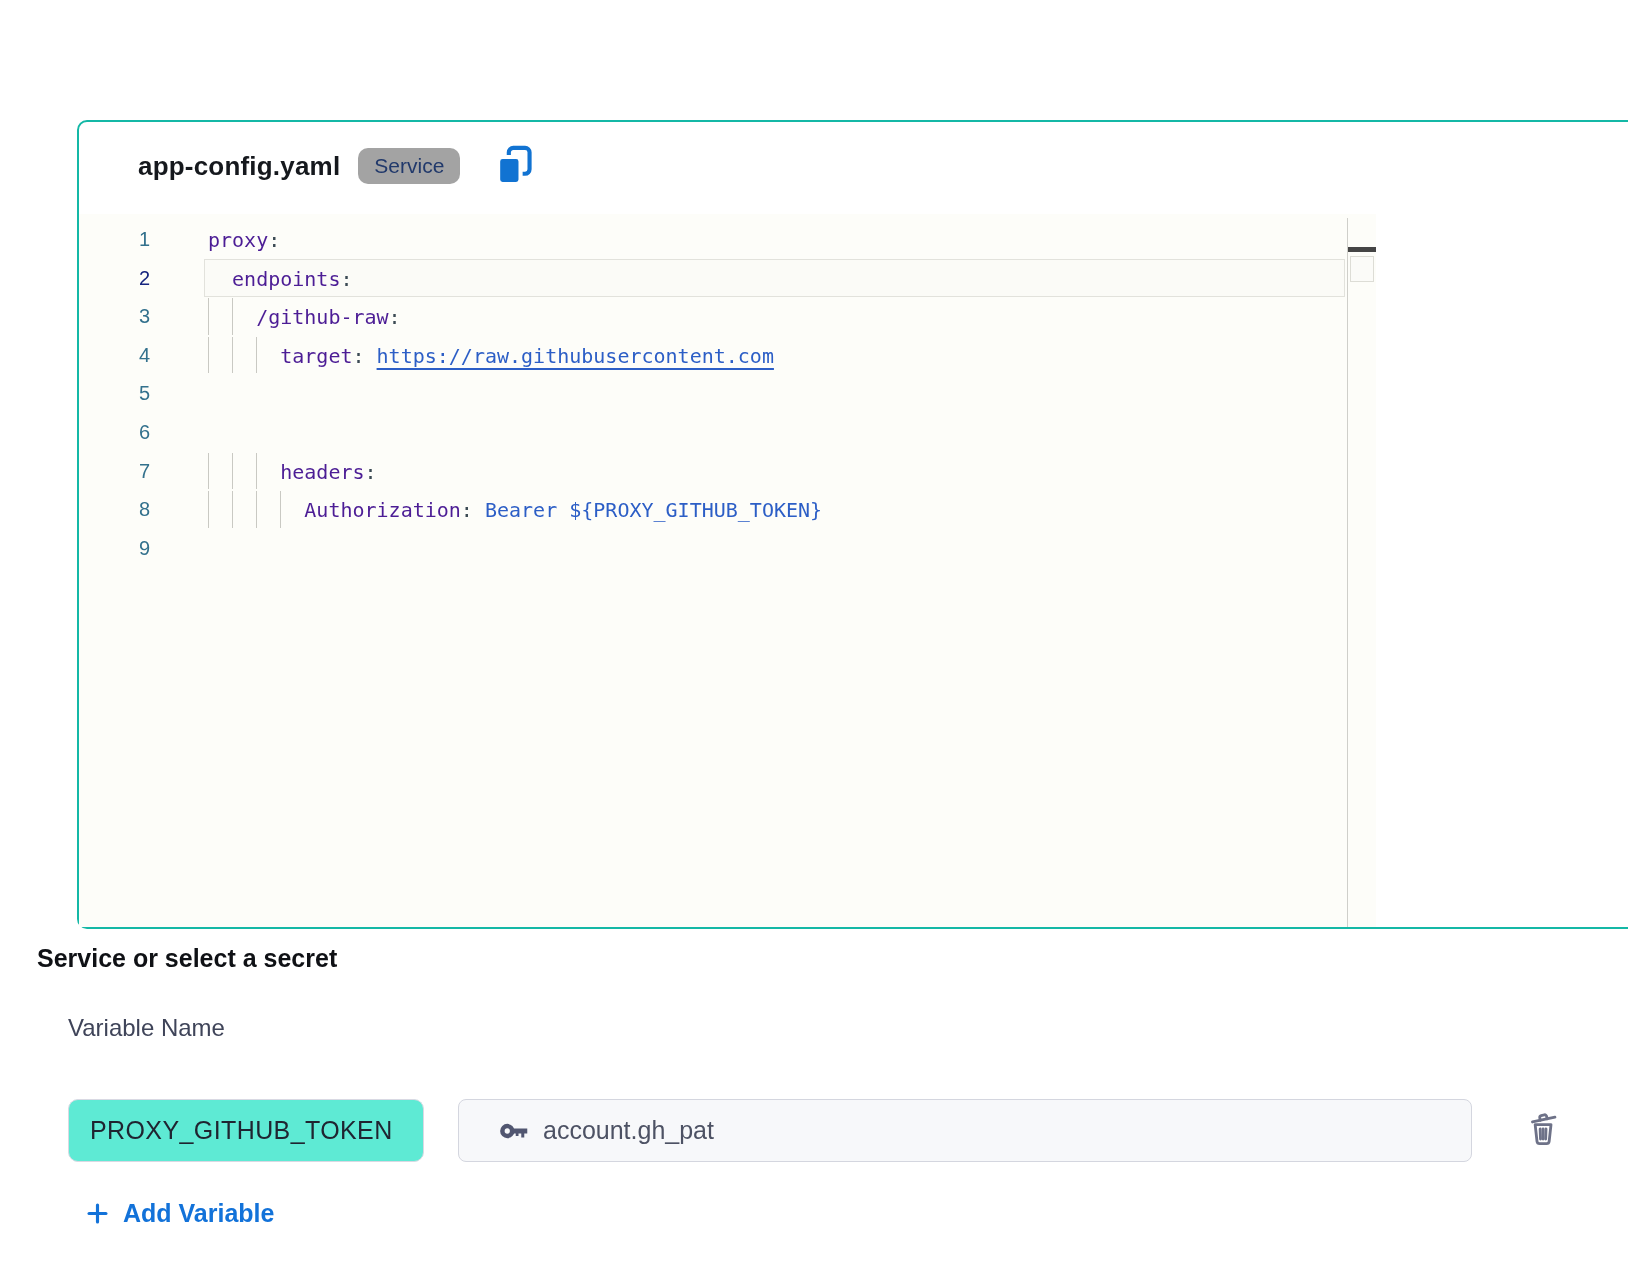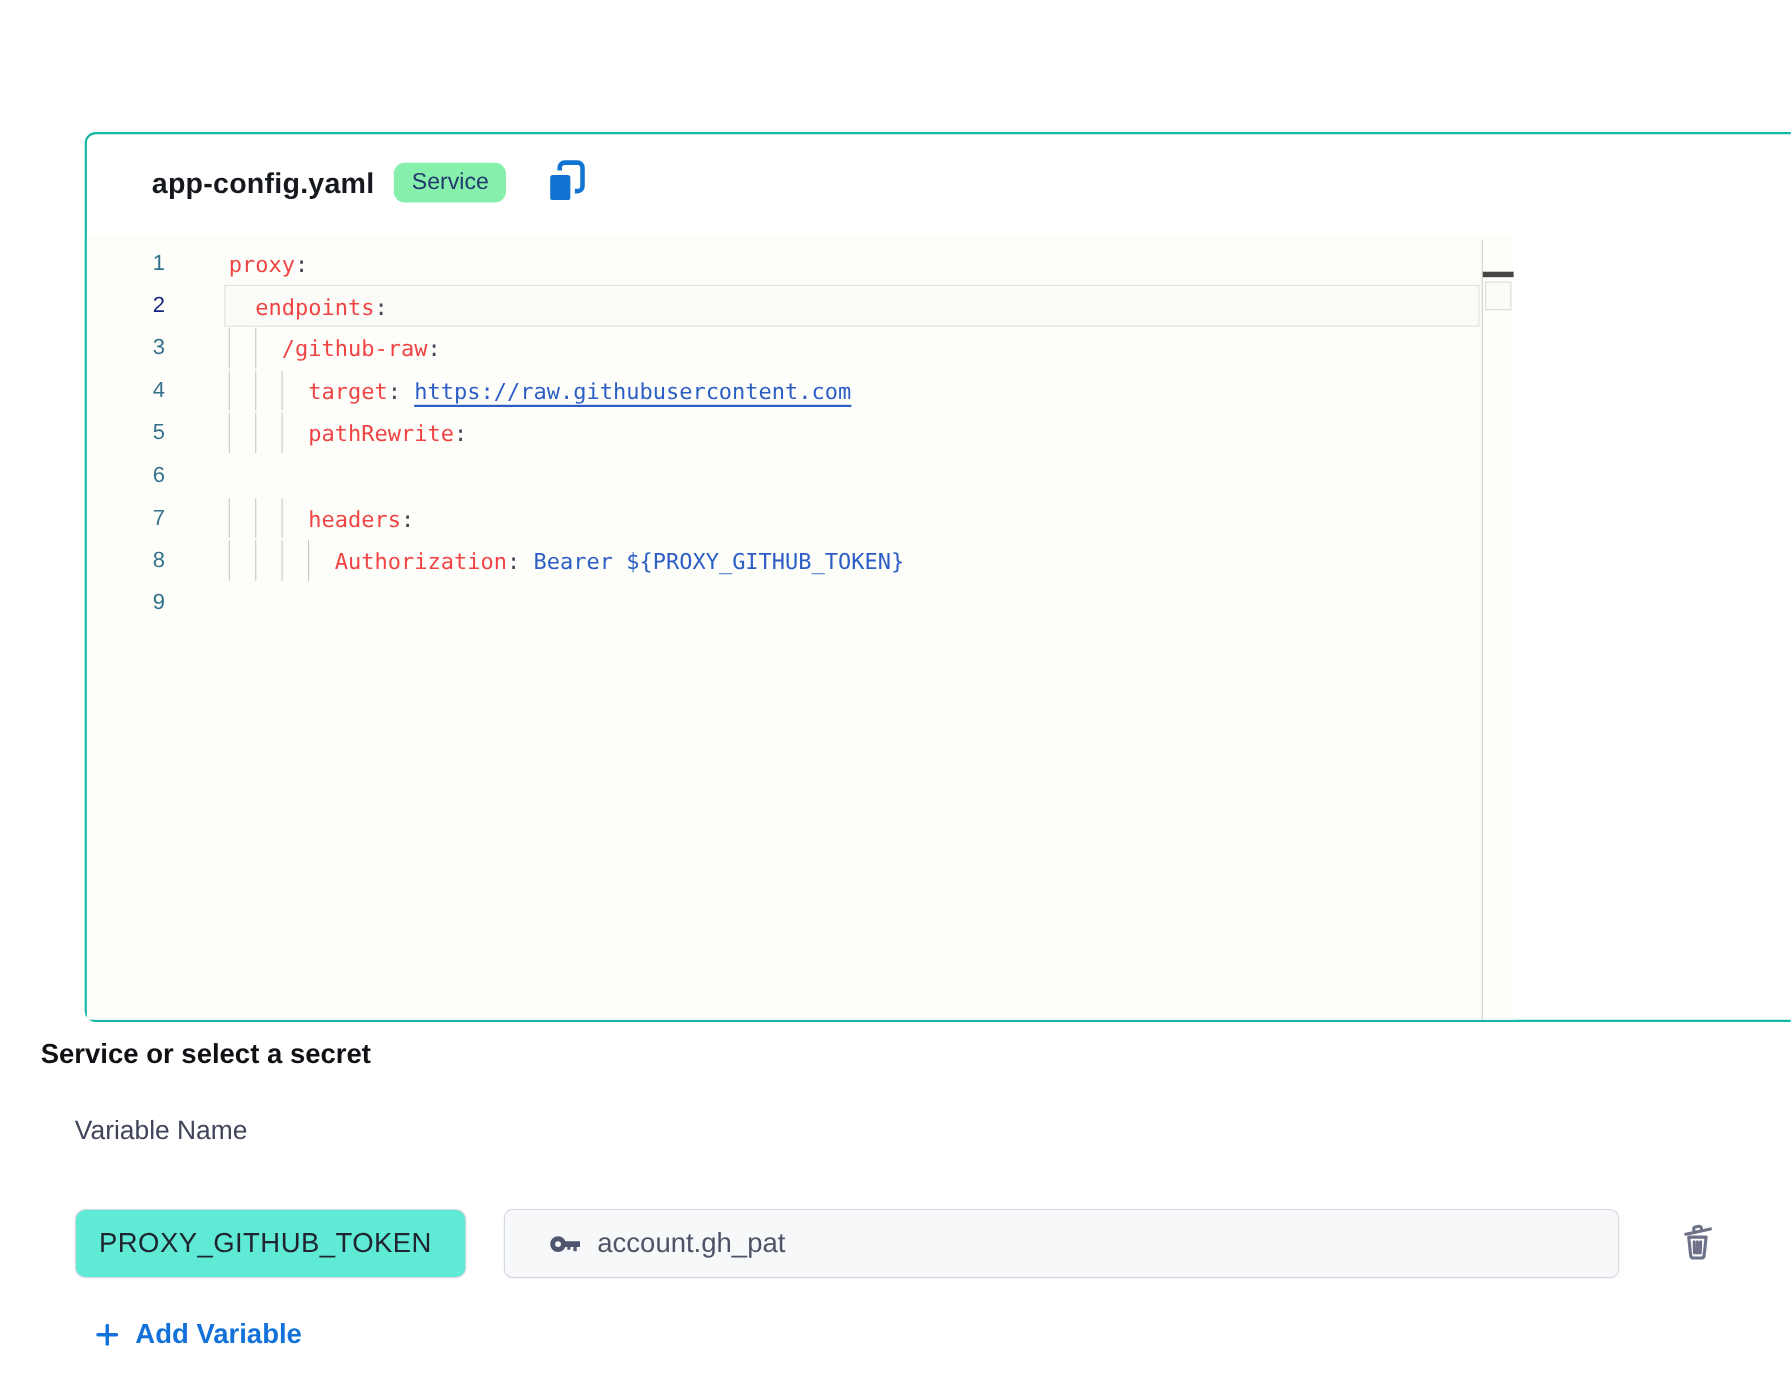--- a/index.html
+++ b/index.html
@@ -12,21 +12,21 @@
     position:absolute;left:77px;top:72px;width:1586px;height:809px;
     box-sizing:border-box;border:2px solid #14b8a6;border-radius:10px;background:#ffffff;margin-top:48px;
   }
   .card-header{
     position:absolute;left:59px;top:22px;display:flex;align-items:center;
   }
   .card-title{
     font-size:26px;font-weight:700;color:#15181d;letter-spacing:.2px;
   }
   .badge{
-    margin-left:18px;background:#86efac;color:#21396b;border-radius:10px;
+    margin-left:18px;background:#a3a3a3;color:#21396b;border-radius:10px;
     font-size:21px;padding:7px 16px 8px 16px;line-height:1;
   }
   .copy-btn{
     margin-left:34px;width:40px;height:44px;background:none;border:none;padding:0;cursor:pointer;
     display:flex;align-items:center;justify-content:center;
   }
   
   .editor{
     position:absolute;left:0;top:92px;width:1297px;height:713px;
     background:#fdfdf9;
@@ -44,21 +44,21 @@
     font-family:"DejaVu Sans Mono", monospace;font-size:20px;white-space:pre;
   }
   .code-line.active .code-content{
     background:#fbfbf7;border-color:#e2e2dc;
     border-left:1px solid #e2e2dc;border-right:1px solid #e2e2dc;
     margin-left:-1px;
   }
   .guide{display:inline-block;box-sizing:border-box;width:2ch;height:100%;
     border-left:1px solid #c9c9c3;vertical-align:top;}
   .guide.noline{border-left-color:transparent;}
-  .tok-key{color:#ef4444;}
+  .tok-key{color:#4c1d95;}
   .tok-punct{color:#3b4a54;}
   .tok-value{color:#2c5ec6;}
   .tok-link{color:#2c5ec6;text-decoration:underline;text-underline-offset:5px;}
   .tok-plain{color:#3b4a54;}
   
   .ruler-line{position:absolute;left:1268px;top:4px;bottom:0;width:0;border-left:1px solid #cfcfca;}
   .ruler-mark{position:absolute;left:1269px;top:33px;width:28px;height:5px;background:#454545;}
   .ruler-active-box{
     position:absolute;left:1271px;top:42px;width:24px;height:26px;box-sizing:border-box;
     background:#fbfbf8;border:1px solid #dddDD6;border:1px solid #ddddd6;
@@ -126,21 +126,20 @@
         <div class="code-line">
           <span class="gutter">3</span>
           <span class="code-content"><span class="guide"></span><span class="guide"></span><span class="tok-key">/github-raw</span><span class="tok-punct">:</span></span>
         </div>
         <div class="code-line">
           <span class="gutter">4</span>
           <span class="code-content"><span class="guide"></span><span class="guide"></span><span class="guide"></span><span class="tok-key">target</span><span class="tok-punct">:</span><span class="tok-plain"> </span><span class="tok-link">https://raw.githubusercontent.com</span></span>
         </div>
         <div class="code-line">
           <span class="gutter">5</span>
-          <span class="code-content"><span class="guide"></span><span class="guide"></span><span class="guide"></span><span class="tok-key">pathRewrite</span><span class="tok-punct">:</span></span>
         </div>
         <div class="code-line">
           <span class="gutter">6</span>
         </div>
         <div class="code-line">
           <span class="gutter">7</span>
           <span class="code-content"><span class="guide"></span><span class="guide"></span><span class="guide"></span><span class="tok-key">headers</span><span class="tok-punct">:</span></span>
         </div>
         <div class="code-line">
           <span class="gutter">8</span>

